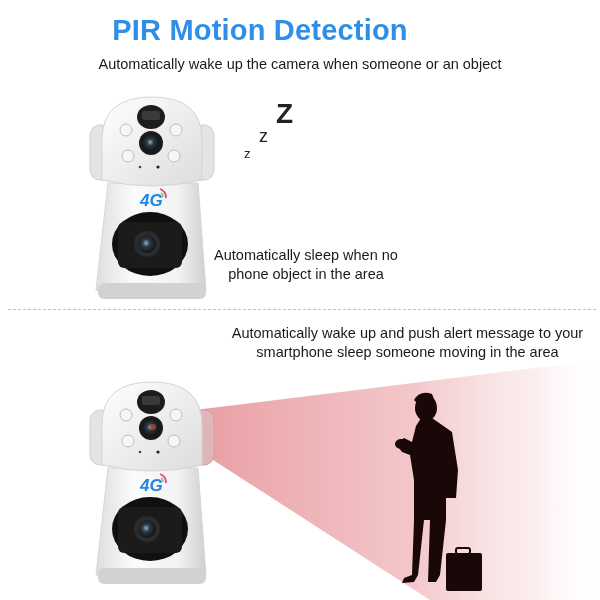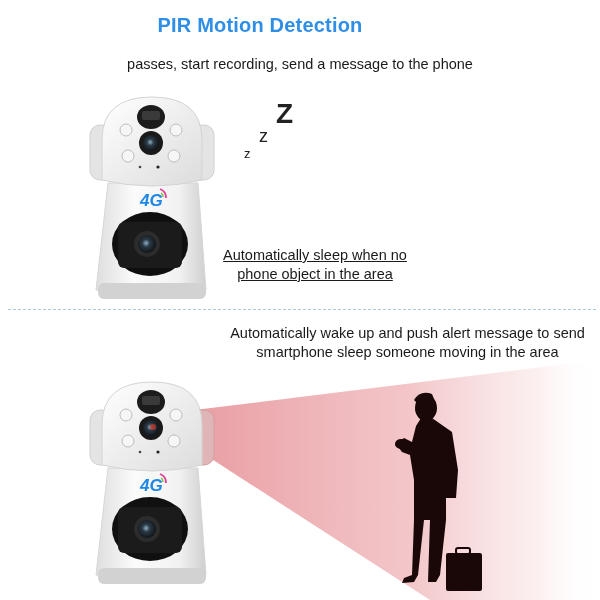--- a/index.html
+++ b/index.html
@@ -1,30 +1,30 @@
 <!DOCTYPE html>
 <html><head>
 <meta charset="utf-8">
 <style>
   html, body { margin: 0; padding: 0; background: #ffffff; }
   body { width: 600px; height: 600px; position: relative; overflow: hidden; font-family: "Liberation Sans", sans-serif; color: #222; }
   .abs { position: absolute; }
-  .title { left: 0; width: 520px; top: 14px; text-align: center; font-weight: bold; font-size: 20px; color: #2f8ee6; letter-spacing: 0.2px; }
+  .title { left: 0; width: 520px; top: 14px; text-align: center; font-weight: bold; font-size: 29px; color: #2f8ee6; letter-spacing: 0.2px; }
   .subtitle { left: 60px; width: 480px; top: 55px; text-align: center; font-size: 14.5px; line-height: 18px; color: #1a1a1a; }
   .caption { font-size: 14.5px; line-height: 19px; text-align: center; color: #1a1a1a; }
   .zz { font-family: "Liberation Sans", sans-serif; color: #222; }
   .divider { left: 8px; width: 588px; top: 309px; height: 0; border-top: 1.5px dashed #a9c9d8; }
   svg { position: absolute; overflow: visible; }
 </style>
 </head>
 <body>
 
 <div class="abs title">PIR Motion Detection</div>
 <div class="abs subtitle">
-  <div>passes, start recording, send a message to the phone</div>
+  <div>Automatically wake up the camera when someone or an object</div>
 </div>
 
 <svg width="600" height="600" style="left:0;top:0;" viewBox="0 0 600 600">
   <defs>
     <linearGradient id="bodyG" x1="0" x2="1" y1="0" y2="0">
       <stop offset="0" stop-color="#dedede"></stop>
       <stop offset="0.35" stop-color="#fbfbfb"></stop>
       <stop offset="0.75" stop-color="#f2f2f2"></stop>
       <stop offset="1" stop-color="#cfcfcf"></stop>
     </linearGradient>
@@ -116,23 +116,23 @@
 
     <rect x="446" y="553" width="36" height="38" rx="2"></rect>
     <rect x="456" y="548" width="14" height="6" rx="2" fill="none" stroke="#1a0808" stroke-width="2"></rect>
   </g>
 </svg>
 
 <span class="abs zz" style="left:244px;top:146px;font-size:13px;">z</span>
 <span class="abs zz" style="left:259px;top:126px;font-size:18px;">z</span>
 <span class="abs zz" style="left:276px;top:98px;font-size:28px;font-weight:bold;">Z</span>
 
-<div class="abs caption" style="left:210px;top:246px;width:210px;text-decoration:underline;">
+<div class="abs caption" style="left:201px;top:246px;width:210px;">
   <div>Automatically sleep when no</div>
   <div>phone object in the area</div>
 </div>
 
 <div class="abs divider"></div>
 
 <div class="abs caption" style="left:215px;top:324px;width:385px;">
-  <div>Automatically wake up and push alert message to send</div>
+  <div>Automatically wake up and push alert message to your</div>
   <div>smartphone sleep someone moving in the area</div>
 </div>
 
 </body></html>

